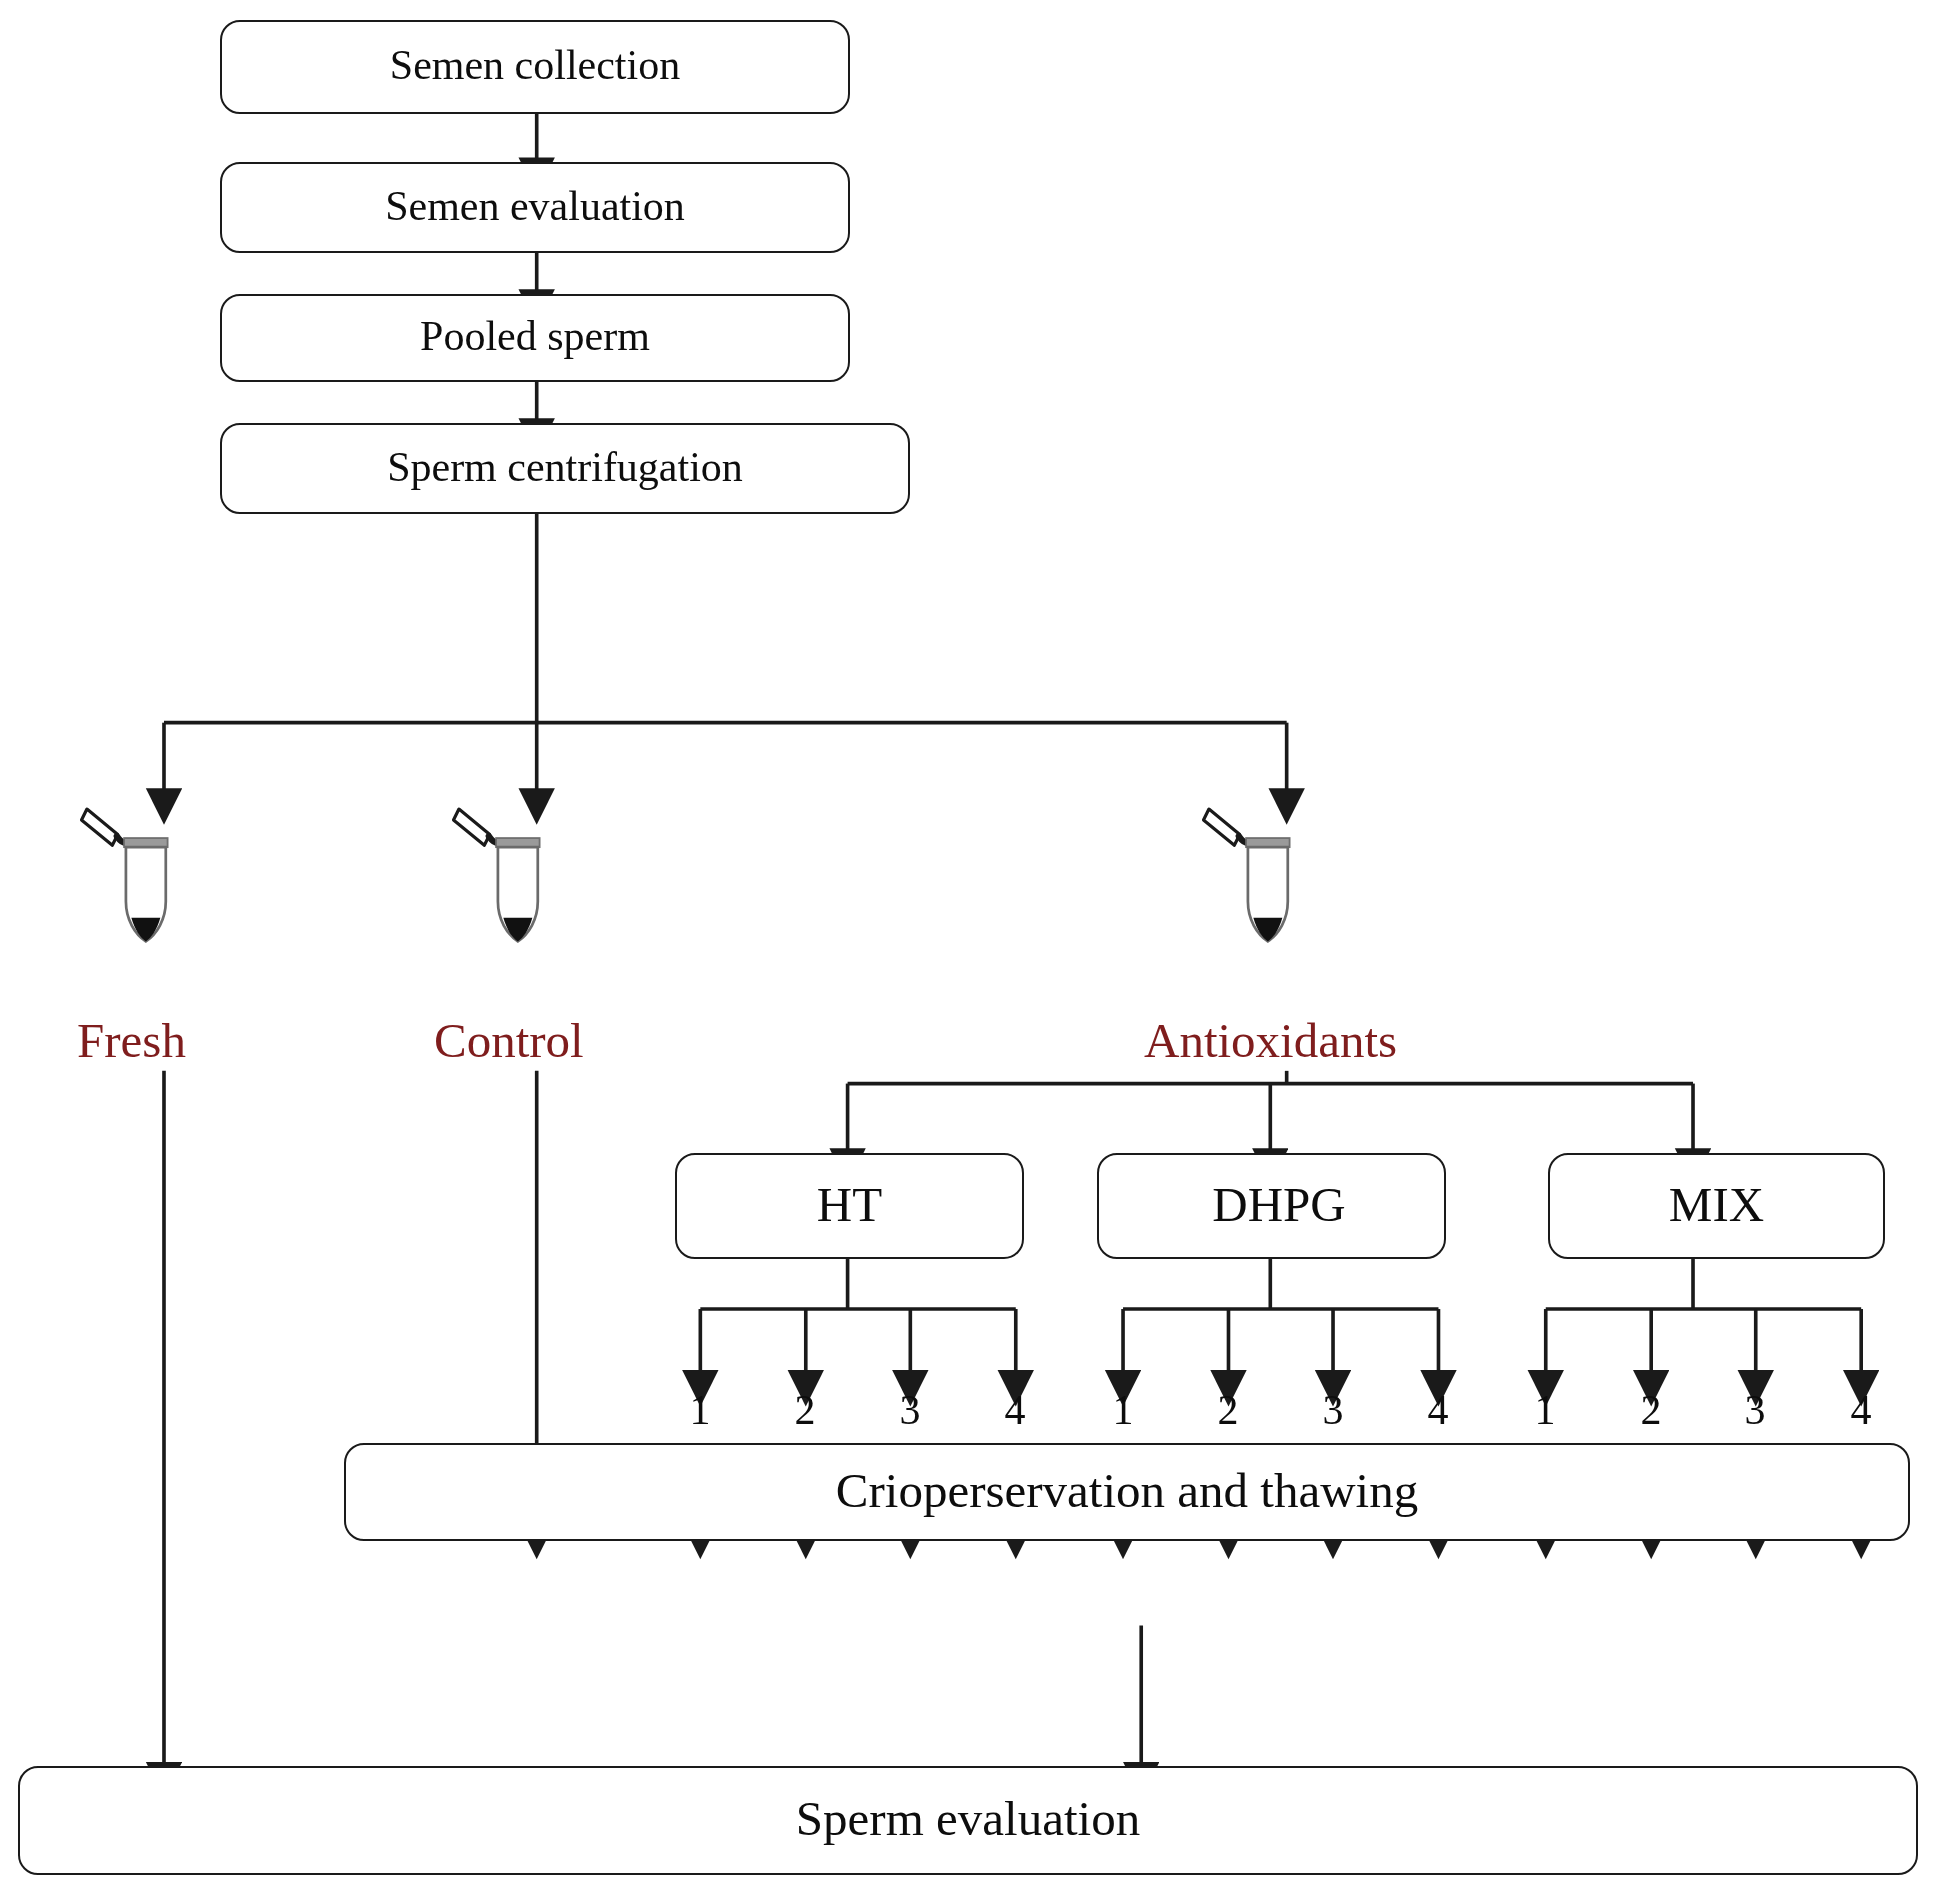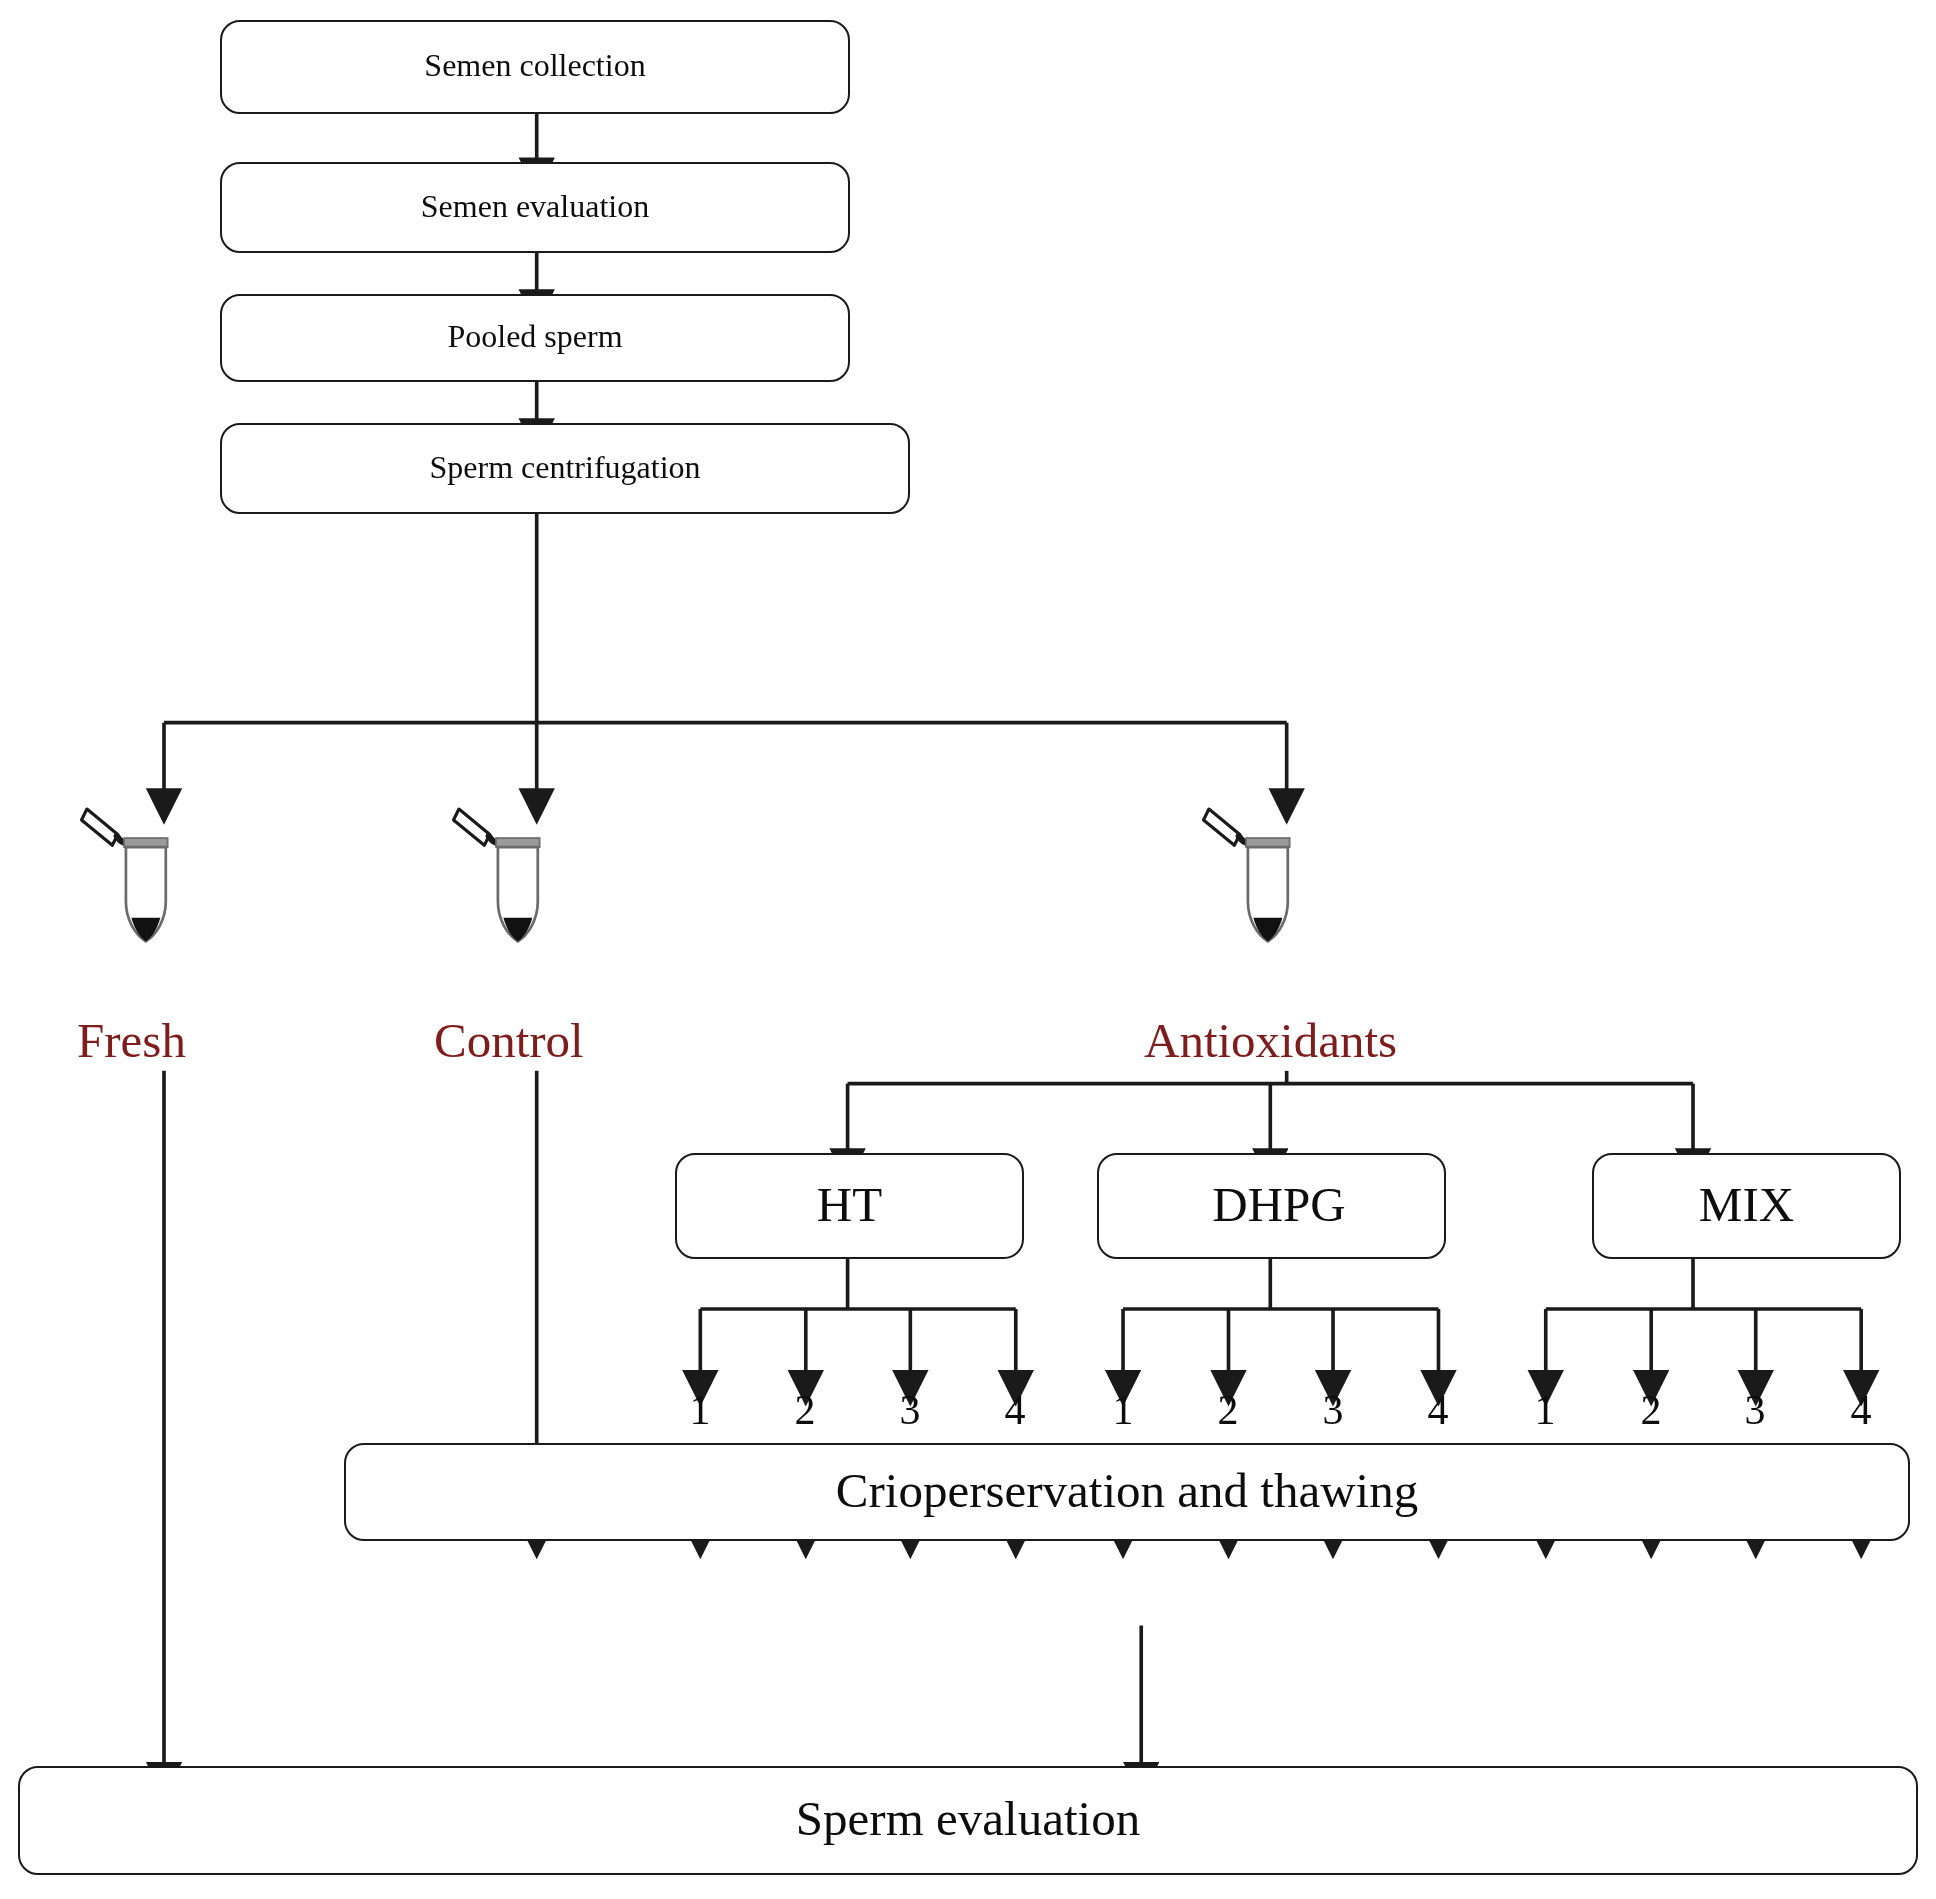--- a/index.html
+++ b/index.html
@@ -33,21 +33,21 @@
     align-items: center;
     justify-content: center;
     color: #0d0d0d;
     line-height: 1;
     white-space: nowrap;
   }
   .node-box .node-label {
     display: block;
     padding-bottom: 3.6px;
   }
-  .stage-box { font-size: 32px; align-items: center; }
+  .stage-box { font-size: 42px; align-items: center; }
   .group-box { font-size: 49px; }
   .wide-box  { font-size: 49px; }
   .free-label {
     position: absolute;
     color: #7f1d1d;
     font-size: 49px;
     line-height: 1;
     white-space: nowrap;
   }
   .num-label {
@@ -196,21 +196,21 @@
   <div class="free-label" style="left:1144px; top:1016px;">Antioxidants</div>
 
   <div class="node-box group-box" style="left:675px; top:1153px; width:349px; height:106px;">
     <span class="node-label">HT</span>
   </div>
 
   <div class="node-box group-box" style="left:1097px; top:1153px; width:349px; height:106px;padding-left:15px;">
     <span class="node-label">DHPG</span>
   </div>
 
-  <div class="node-box group-box" style="left:1592px; top:1153px; width:309px; height:106px;">
+  <div class="node-box group-box" style="left:1548px; top:1153px; width:337px; height:106px;">
     <span class="node-label">MIX</span>
   </div>
 
   <div class="num-label" style="left:682px; top:1389px;">1</div>
   <div class="num-label" style="left:787px; top:1389px;">2</div>
   <div class="num-label" style="left:892px; top:1389px;">3</div>
   <div class="num-label" style="left:997px; top:1389px;">4</div>
 
   <div class="num-label" style="left:1105px; top:1389px;">1</div>
   <div class="num-label" style="left:1210px; top:1389px;">2</div>

